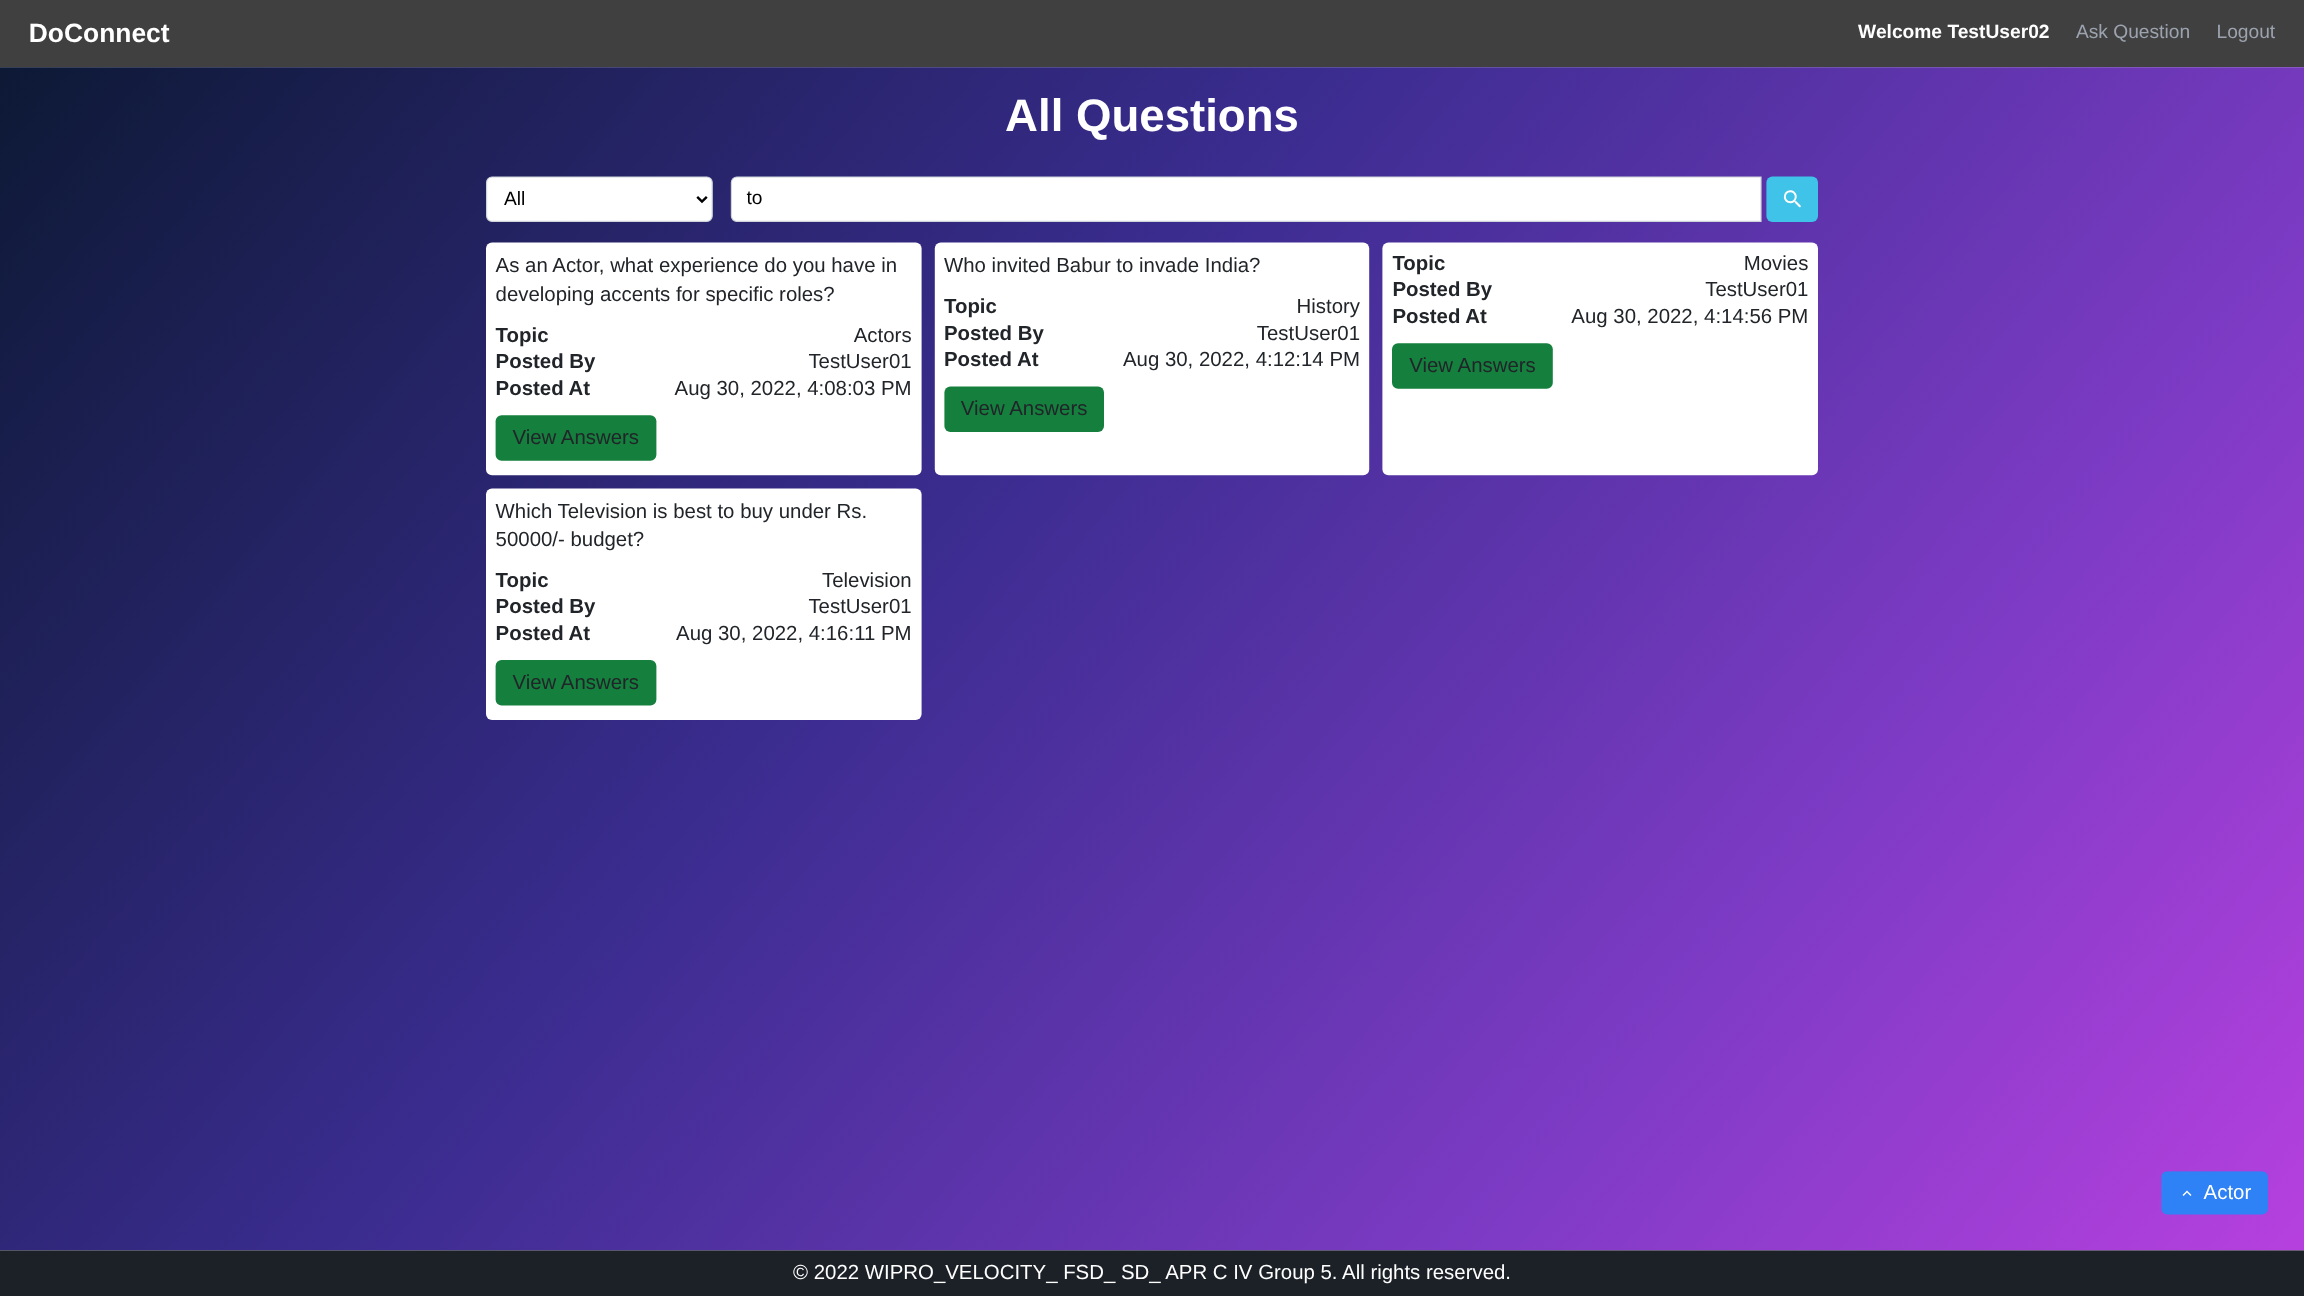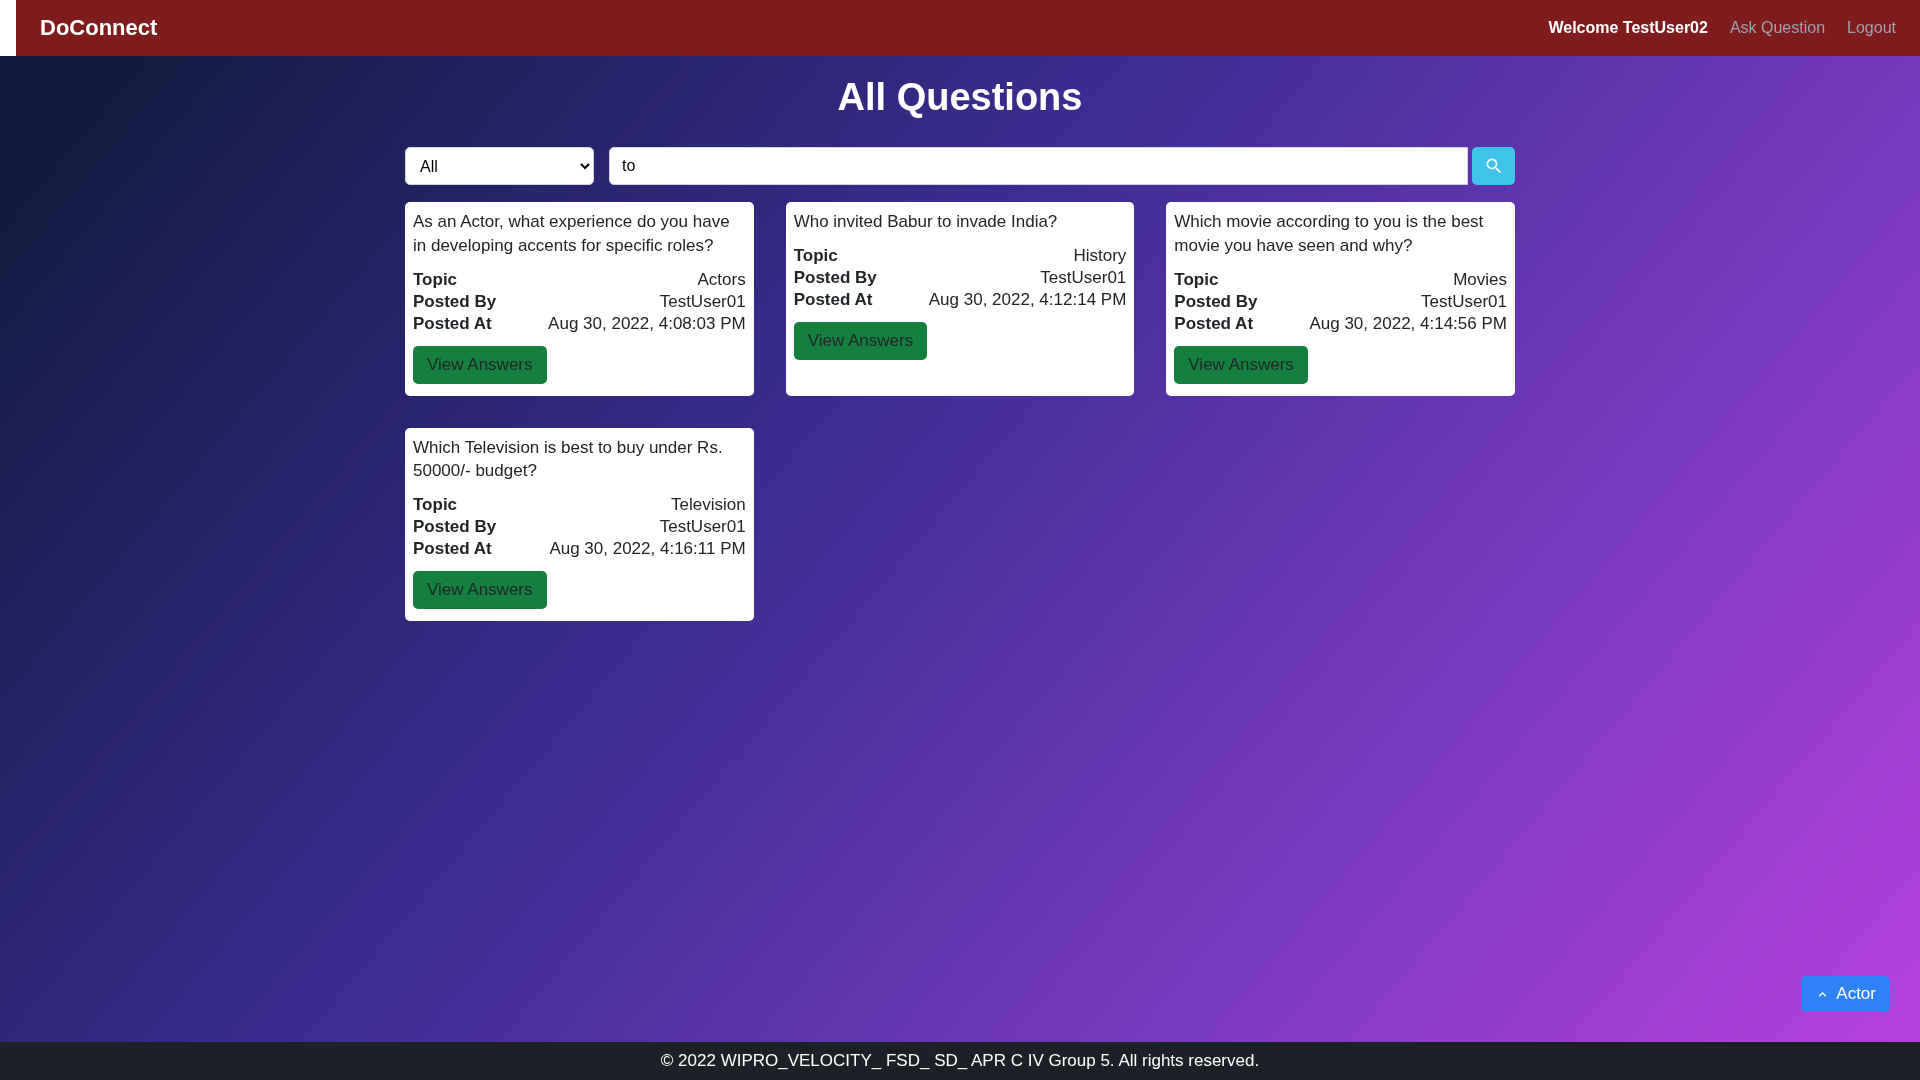--- a/index.html
+++ b/index.html
@@ -7,28 +7,27 @@
       padding: 0;
       box-sizing: border-box;
     }
     body {
       font-family: 'Segoe UI', Tahoma, Geneva, Verdana, sans-serif;
       min-height: 100vh;
       display: flex;
       flex-direction: column;
     }
     .navbar {
-      background-color: #7f1d1d;
+      background-color: #404040;
       color: white;
       height: 56px;
       display: flex;
       align-items: center;
       justify-content: space-between;
       padding: 0 24px;
-      margin-left: 16px;
     }
     .brand {
       font-size: 22px;
       font-weight: 700;
       color: white;
     }
     .nav-right {
       display: flex;
       align-items: center;
       gap: 22px;
@@ -102,21 +101,21 @@
       justify-content: center;
     }
     .search-button svg {
       width: 20px;
       height: 20px;
       fill: white;
     }
     .cards-grid {
       display: grid;
       grid-template-columns: repeat(3, 1fr);
-      gap: 32px;
+      gap: 11px;
     }
     .question-card {
       background: white;
       border-radius: 5px;
       padding: 8px 8px 12px 8px;
     }
     .question-text {
       font-size: 17px;
       color: #212529;
       margin-bottom: 12px;
@@ -233,21 +232,20 @@
           <span class="meta-value">TestUser01</span>
         </div>
         <div class="meta-row">
           <span class="meta-label">Posted At</span>
           <span class="meta-value">Aug 30, 2022, 4:12:14 PM</span>
         </div>
         <button class="view-answers-btn">View Answers</button>
       </div>
 
       <div class="question-card">
-        <div class="question-text">Which movie according to you is the best movie you have seen and why?</div>
         <div class="meta-row">
           <span class="meta-label">Topic</span>
           <span class="meta-value">Movies</span>
         </div>
         <div class="meta-row">
           <span class="meta-label">Posted By</span>
           <span class="meta-value">TestUser01</span>
         </div>
         <div class="meta-row">
           <span class="meta-label">Posted At</span>

